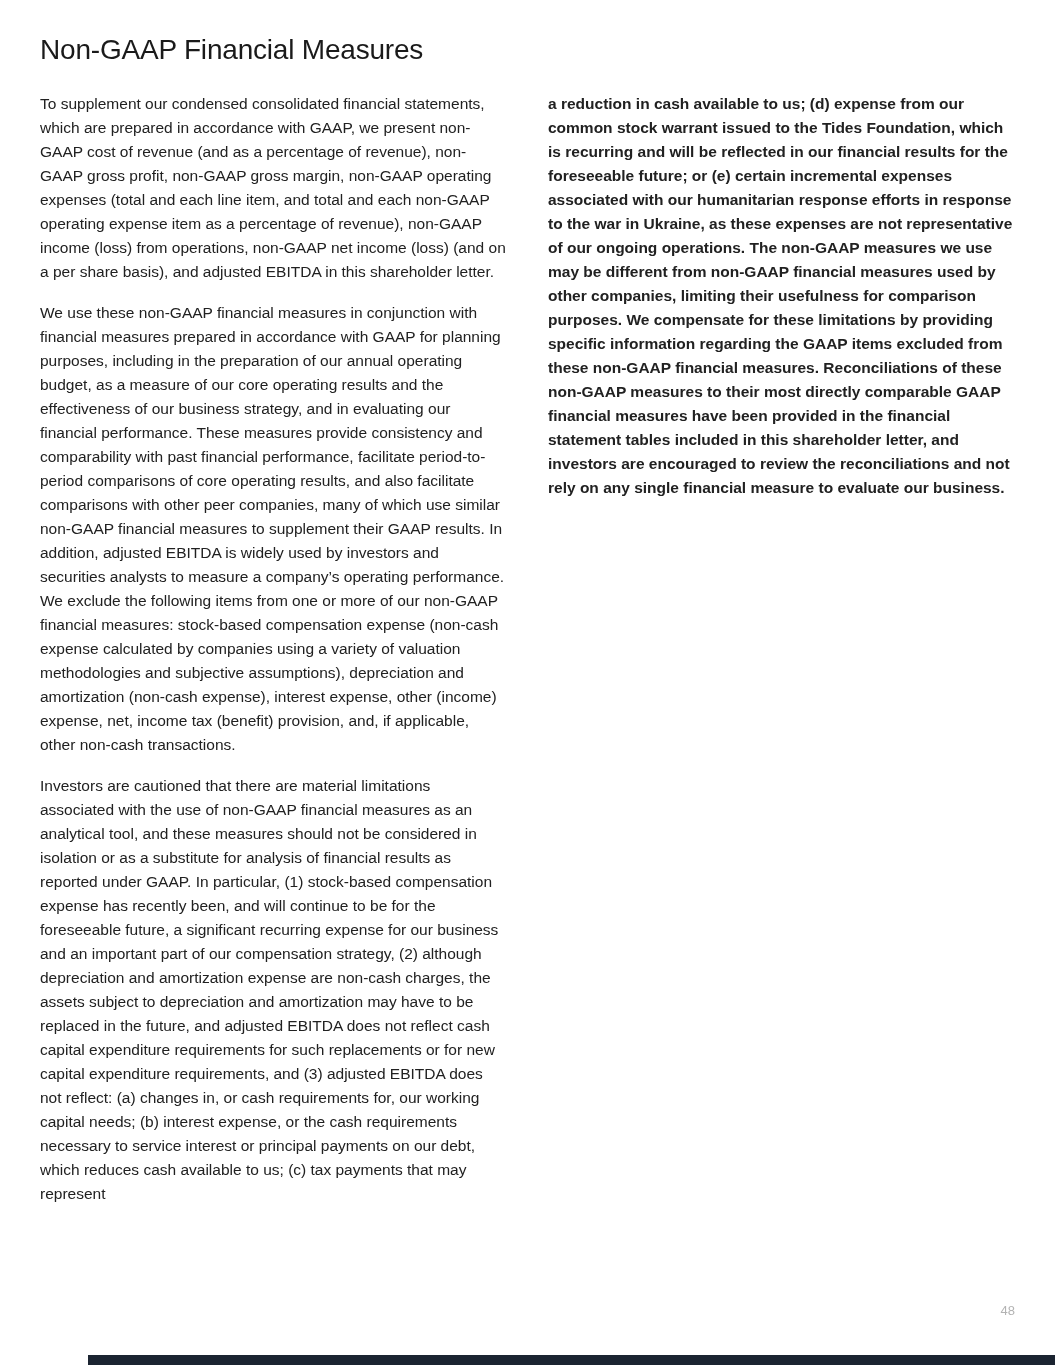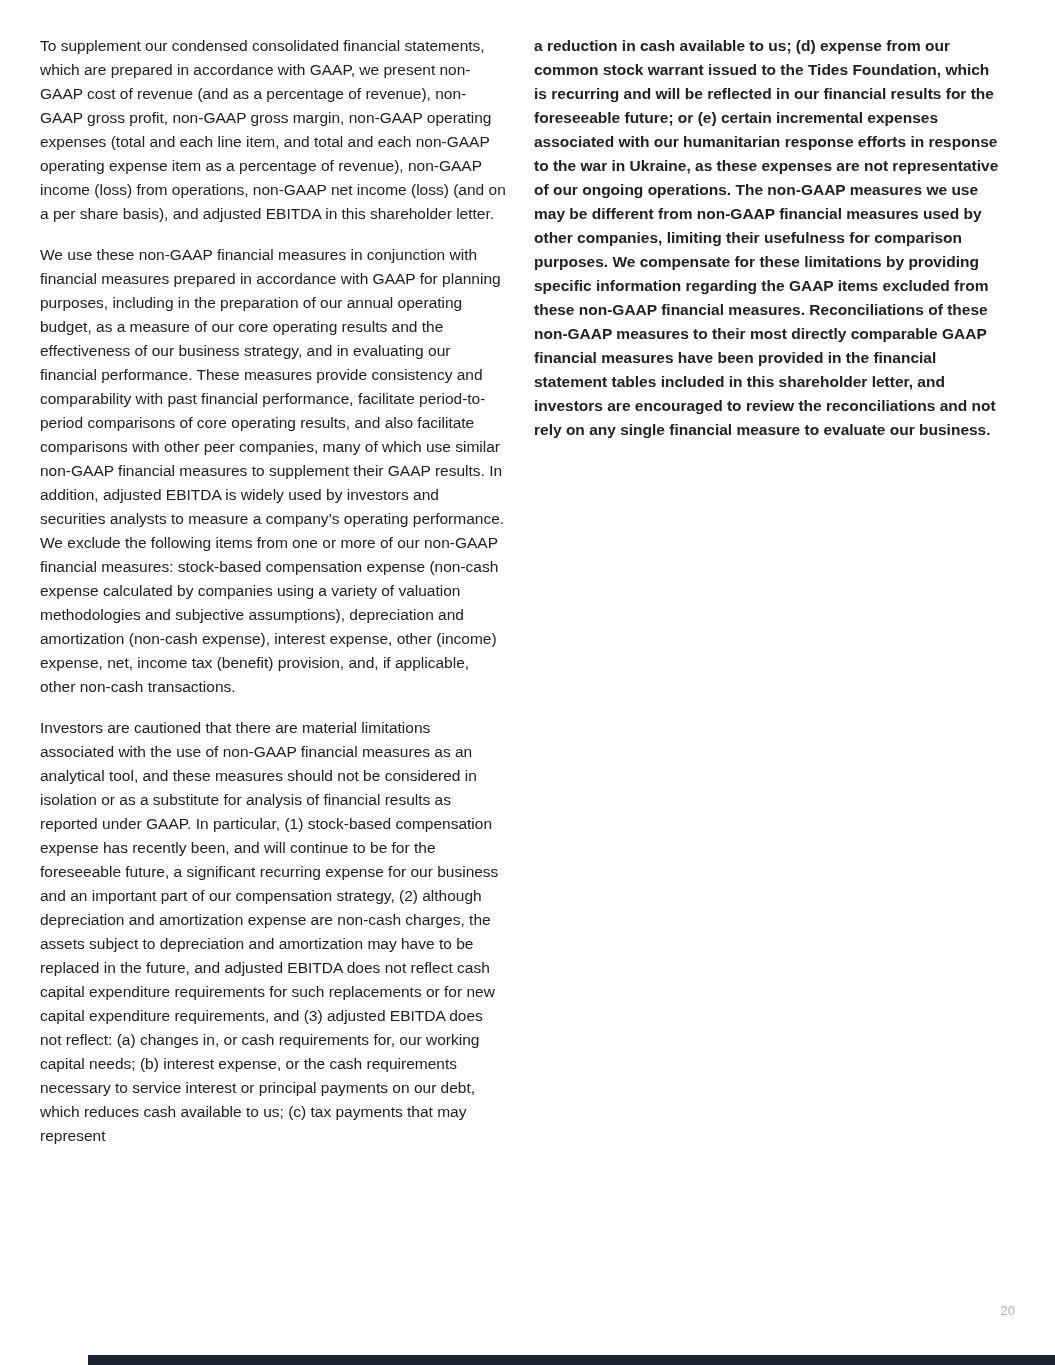--- a/index.html
+++ b/index.html
@@ -23,21 +23,21 @@
   }
   .doc-title {
     font-size: 28px;
     font-weight: 400;
     color: #1a1a1a;
     letter-spacing: -0.2px;
     margin: 0 0 26px 0;
   }
   .columns {
     display: flex;
-    gap: 27px;
+    gap: 41px;
     align-items: flex-start;
   }
   .col {
     width: 467px;
   }
   .col.right {
     width: 465px;
     font-weight: bold;
   }
   .col p {
@@ -63,33 +63,34 @@
     background: #1b2431; 
   }
 </style>
 </head>
 <body>
 
 <div class="page">
 
   <div class="content">
 
+    <h1 class="doc-title">Non-GAAP Financial Measures</h1>
 
     <div class="columns">
 
       <div class="col left">
         <p>To supplement our condensed consolidated financial statements, which are prepared in accordance with GAAP, we present non-GAAP cost of revenue (and as a percentage of revenue), non-GAAP gross profit, non-GAAP gross margin, non-GAAP operating expenses (total and each line item, and total and each non-GAAP operating expense item as a percentage of revenue), non-GAAP income (loss) from operations, non-GAAP net income (loss) (and on a per share basis), and adjusted EBITDA in this shareholder letter.</p>
         <p>We use these non-GAAP financial measures in conjunction with financial measures prepared in accordance with GAAP for planning purposes, including in the preparation of our annual operating budget, as a measure of our core operating results and the effectiveness of our business strategy, and in evaluating our financial performance. These measures provide consistency and comparability with past financial performance, facilitate period-to-period comparisons of core operating results, and also facilitate comparisons with other peer companies, many of which use similar non-GAAP financial measures to supplement their GAAP results. In addition, adjusted EBITDA is widely used by investors and securities analysts to measure a company’s operating performance. We exclude the following items from one or more of our non-GAAP financial measures: stock-based compensation expense (non-cash expense calculated by companies using a variety of valuation methodologies and subjective assumptions), depreciation and amortization (non-cash expense), interest expense, other (income) expense, net, income tax (benefit) provision, and, if applicable, other non-cash transactions.</p>
         <p>Investors are cautioned that there are material limitations associated with the use of non-GAAP financial measures as an analytical tool, and these measures should not be considered in isolation or as a substitute for analysis of financial results as reported under GAAP. In particular, (1) stock-based compensation expense has recently been, and will continue to be for the foreseeable future, a significant recurring expense for our business and an important part of our compensation strategy, (2) although depreciation and amortization expense are non-cash charges, the assets subject to depreciation and amortization may have to be replaced in the future, and adjusted EBITDA does not reflect cash capital expenditure requirements for such replacements or for new capital expenditure requirements, and (3) adjusted EBITDA does not reflect: (a) changes in, or cash requirements for, our working capital needs; (b) interest expense, or the cash requirements necessary to service interest or principal payments on our debt, which reduces cash available to us; (c) tax payments that may represent</p>
       </div>
 
       <div class="col right">
         <p>a reduction in cash available to us; (d) expense from our common stock warrant issued to the Tides Foundation, which is recurring and will be reflected in our financial results for the foreseeable future; or (e) certain incremental expenses associated with our humanitarian response efforts in response to the war in Ukraine, as these expenses are not representative of our ongoing operations. The non-GAAP measures we use may be different from non-GAAP financial measures used by other companies, limiting their usefulness for comparison purposes. We compensate for these limitations by providing specific information regarding the GAAP items excluded from these non-GAAP financial measures. Reconciliations of these non-GAAP measures to their most directly comparable GAAP financial measures have been provided in the financial statement tables included in this shareholder letter, and investors are encouraged to review the reconciliations and not rely on any single financial measure to evaluate our business.</p>
       </div>
 
     </div>
   </div>
 
-  <div class="page-number">20</div>
+  <div class="page-number">48</div>
 
   <div class="footer-bar"></div>
 
 </div>
 
 </body></html>

